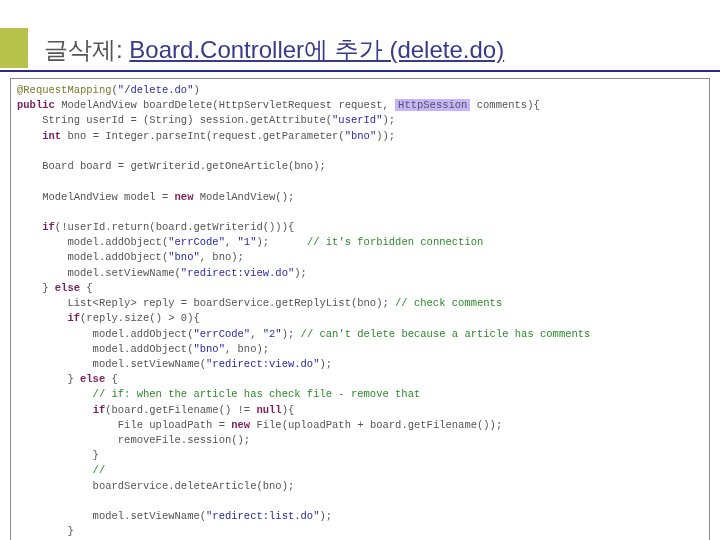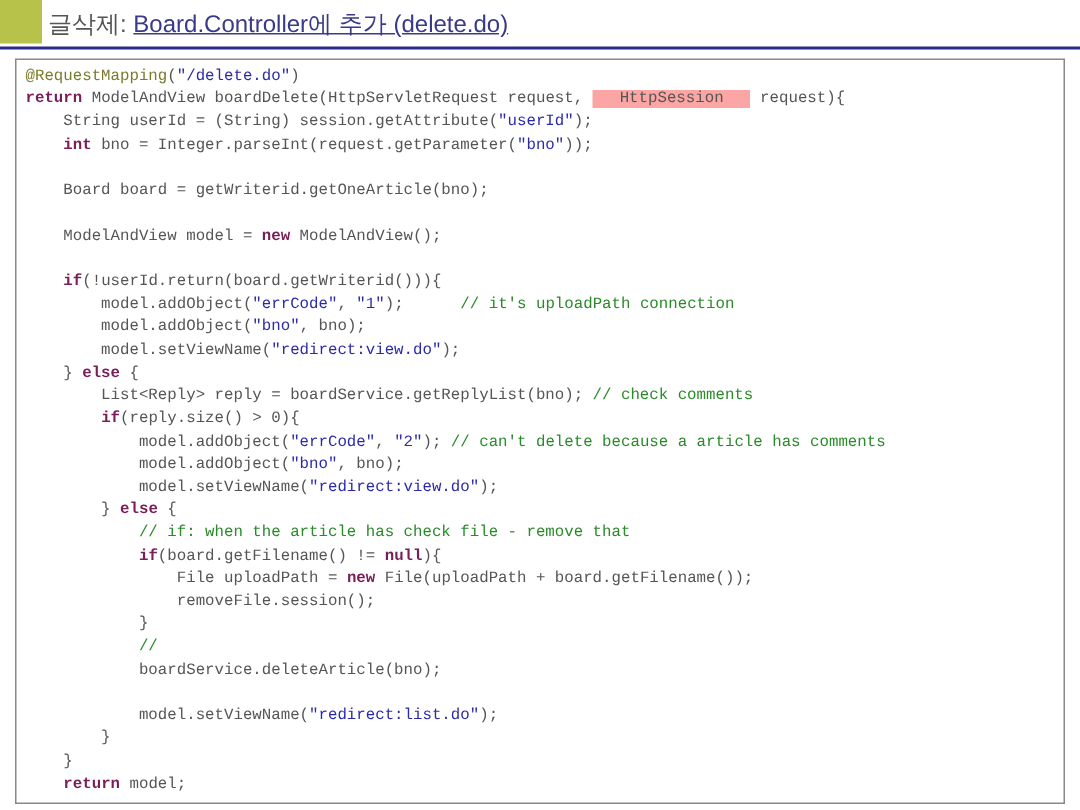--- a/index.html
+++ b/index.html
@@ -5,25 +5,26 @@
   body {
     margin: 0;
     padding: 0;
     width: 720px;
     height: 540px;
     background: #fff;
     font-family: "Malgun Gothic", sans-serif;
     overflow: hidden;
   }
   .slide-title {
-    font-size: 16px;
-    padding: 6px 0 4px 32px;
+    font-size: 24px;
+    padding: 6px 0 4px 44px;
     color: #444;
     border-bottom: 2px solid #2a2a8a;
     position: relative;
+    margin-top: 28px;
   }
   .slide-title .accent {
     position: absolute;
     left: 0;
     top: 0;
     bottom: 2px;
     width: 28px;
     background: #b6c24a;
   }
   .slide-title .t1 { color: #555; }
@@ -36,42 +37,42 @@
     font-size: 10.5px;
     line-height: 1.45;
     color: #555;
     white-space: pre;
     overflow: hidden;
   }
   .kw   { color: #7a1e5a; font-weight: bold; }   
   .ann  { color: #7a7a2a; font-family: Liberation Mono, monospace; }
   .str  { color: #2a2aaa; }                      
   .cmt  { color: #2a8a2a; }                      
-  .hi   { background: #fca5a5; padding: 0 18px; }
+  .hi   { background: #c4b5fd; padding: 0 3px; }
 </style>
 </head>
 <body>
 
 <div class="slide-title">
   <div class="accent"></div>
   <span class="t1">글삭제:</span>
   <span class="t2">Board.Controller에 추가 (delete.do)</span>
 </div>
 
 <div class="code-box"><span class="ann">@RequestMapping</span>(<span class="str">"/delete.do"</span>)
-<span class="kw">return</span> <span>ModelAndView</span> <span>boardDelete(HttpServletRequest request, </span><span class="hi">HttpSession</span><span> request){</span>
+<span class="kw">public</span> <span>ModelAndView</span> <span>boardDelete(HttpServletRequest request, </span><span class="hi">HttpSession</span><span> comments){</span>
 <span>    String userId = (String) session.getAttribute(</span><span class="str">"userId"</span><span>);</span>
     <span class="kw">int</span><span> bno = Integer.parseInt(request.getParameter(</span><span class="str">"bno"</span><span>));</span>
 
 <span>    Board board = getWriterid.getOneArticle(bno);</span>
 
 <span>    ModelAndView model = </span><span class="kw">new</span><span> ModelAndView();</span>
 
     <span class="kw">if</span><span>(!userId.return(board.getWriterid())){</span>
-<span>        model.addObject(</span><span class="str">"errCode"</span><span>, </span><span class="str">"1"</span><span>);      </span><span class="cmt">// it's uploadPath connection</span>
+<span>        model.addObject(</span><span class="str">"errCode"</span><span>, </span><span class="str">"1"</span><span>);      </span><span class="cmt">// it's forbidden connection</span>
 <span>        model.addObject(</span><span class="str">"bno"</span><span>, bno);</span>
 <span>        model.setViewName(</span><span class="str">"redirect:view.do"</span><span>);</span>
 <span>    } </span><span class="kw">else</span><span> {</span>
 <span>        List&lt;Reply&gt; reply = boardService.getReplyList(bno); </span><span class="cmt">// check comments</span>
         <span class="kw">if</span><span>(reply.size() &gt; 0){</span>
 <span>            model.addObject(</span><span class="str">"errCode"</span><span>, </span><span class="str">"2"</span><span>); </span><span class="cmt">// can't delete because a article has comments</span>
 <span>            model.addObject(</span><span class="str">"bno"</span><span>, bno);</span>
 <span>            model.setViewName(</span><span class="str">"redirect:view.do"</span><span>);</span>
 <span>        } </span><span class="kw">else</span><span> {</span>
 <span class="cmt">            // if: when the article has check file - remove that</span>

